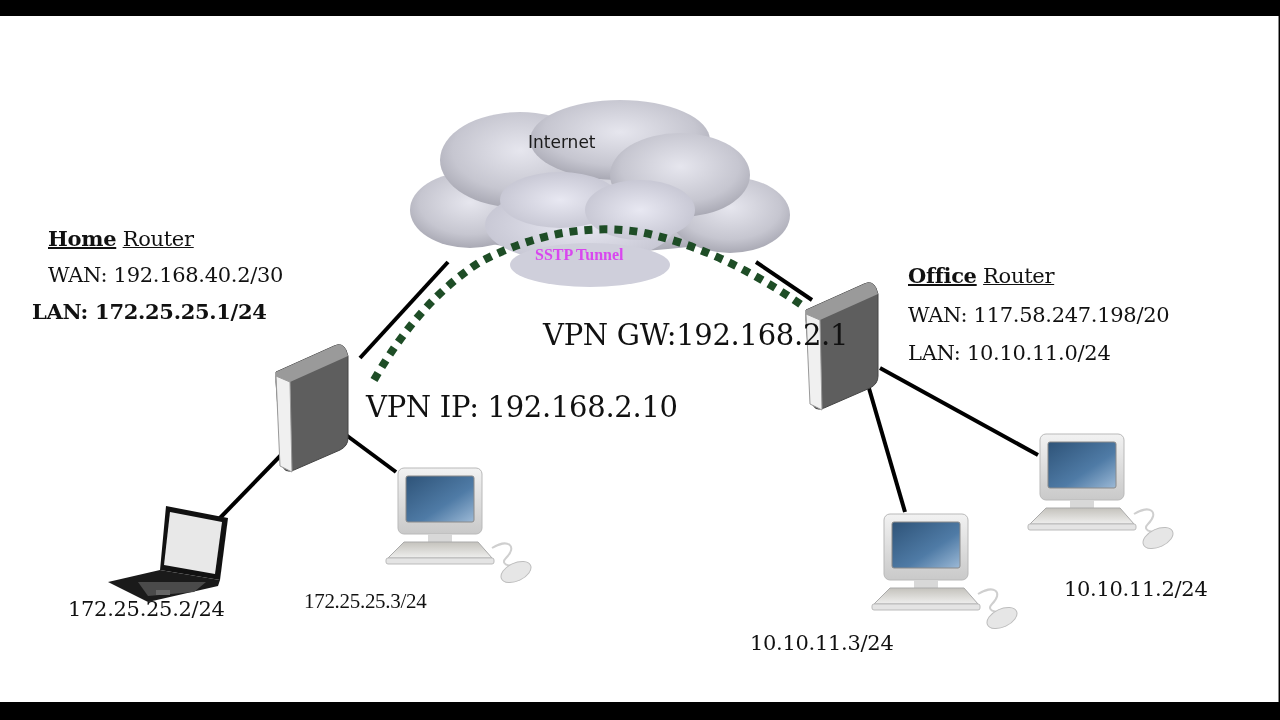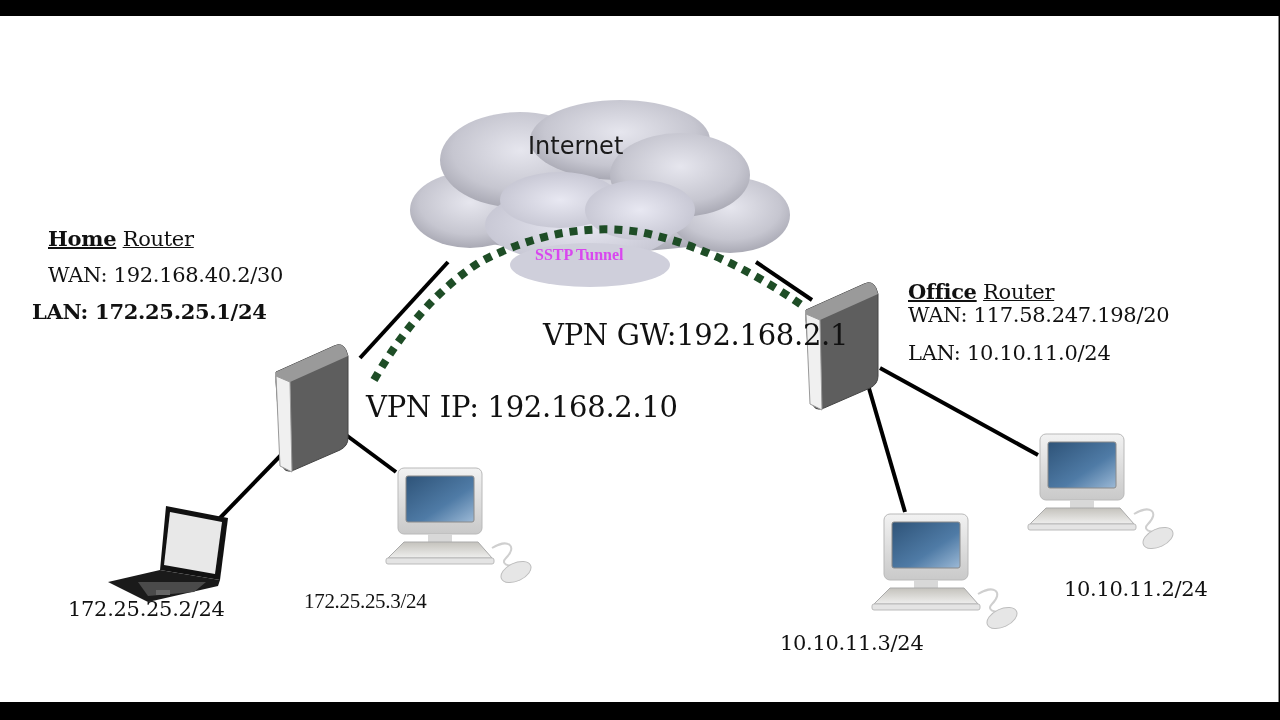--- a/index.html
+++ b/index.html
@@ -3,21 +3,21 @@
 <meta charset="utf-8">
 <style>
   html, body { margin: 0; padding: 0; }
   body { width: 1280px; height: 720px; background: #000; position: relative; overflow: hidden; }
   .canvas { position: absolute; left: 0; top: 16px; width: 1278px; height: 686px; background: #fff; border-right: 1px solid #888; }
   svg.diagram { position: absolute; left: 0; top: 0; width: 1280px; height: 720px; }
   .label { position: absolute; font-family: "DejaVu Serif", "Liberation Serif", serif; color: #111; white-space: nowrap; font-size: 21px; line-height: 34px; letter-spacing: -0.3px; }
   .title-bold { font-weight: bold; text-decoration: underline; text-decoration-thickness: 2px; }
   .title-plain { text-decoration: underline; text-decoration-thickness: 1px; }
   .small { font-size: 29px; }
-  .cloud-title { position: absolute; font-family: "DejaVu Sans", "Liberation Sans", sans-serif; font-size: 24px; color: #1a1a1a; }
+  .cloud-title { position: absolute; font-family: "DejaVu Sans", "Liberation Sans", sans-serif; font-size: 17px; color: #1a1a1a; }
   .tunnel-label { position: absolute; font-family: Liberation Serif, serif; font-weight: bold; font-size: 16px; color: #d946ef; }
 </style>
 </head>
 <body>
 
 <div class="canvas"></div>
 
 <svg class="diagram" viewBox="0 0 1280 720">
   <defs>
     <radialGradient id="cloudGrad" cx="50%" cy="40%" r="60%">
@@ -116,24 +116,24 @@
 <div class="tunnel-label" style="left:535px; top:246px;">SSTP Tunnel</div>
 
 <div class="label" style="left:48px; top:222px;">
   <span class="title-bold">Home</span>
   <span class="title-plain">Router</span>
 </div>
 <div class="label" style="left:48px; top:258px;">WAN: 192.168.40.2/30</div>
 <div class="label" style="left:32px; top:295px;font-weight:bold;">LAN: 172.25.25.1/24</div>
 <div class="label small" style="left:366px; top:390px;">VPN IP: 192.168.2.10</div>
 
-<div class="label" style="left:908px; top:259px;margin-top:16px;">
+<div class="label" style="left:908px; top:259px;">
   <span class="title-bold">Office</span>
   <span class="title-plain">Router</span>
 </div>
 <div class="label" style="left:908px; top:298px;">WAN: 117.58.247.198/20</div>
 <div class="label" style="left:908px; top:336px;">LAN: 10.10.11.0/24</div>
 <div class="label small" style="left:543px; top:318px;">VPN GW:192.168.2.1</div>
 
 <div class="label" style="left:68px; top:592px;">172.25.25.2/24</div>
 <div class="label" style="left:304px; top:584px;font-family:Liberation Serif, serif;">172.25.25.3/24</div>
-<div class="label" style="left:780px; top:626px;">10.10.11.3/24</div>
+<div class="label" style="left:750px; top:626px;">10.10.11.3/24</div>
 <div class="label" style="left:1064px; top:572px;">10.10.11.2/24</div>
 
 </body></html>

